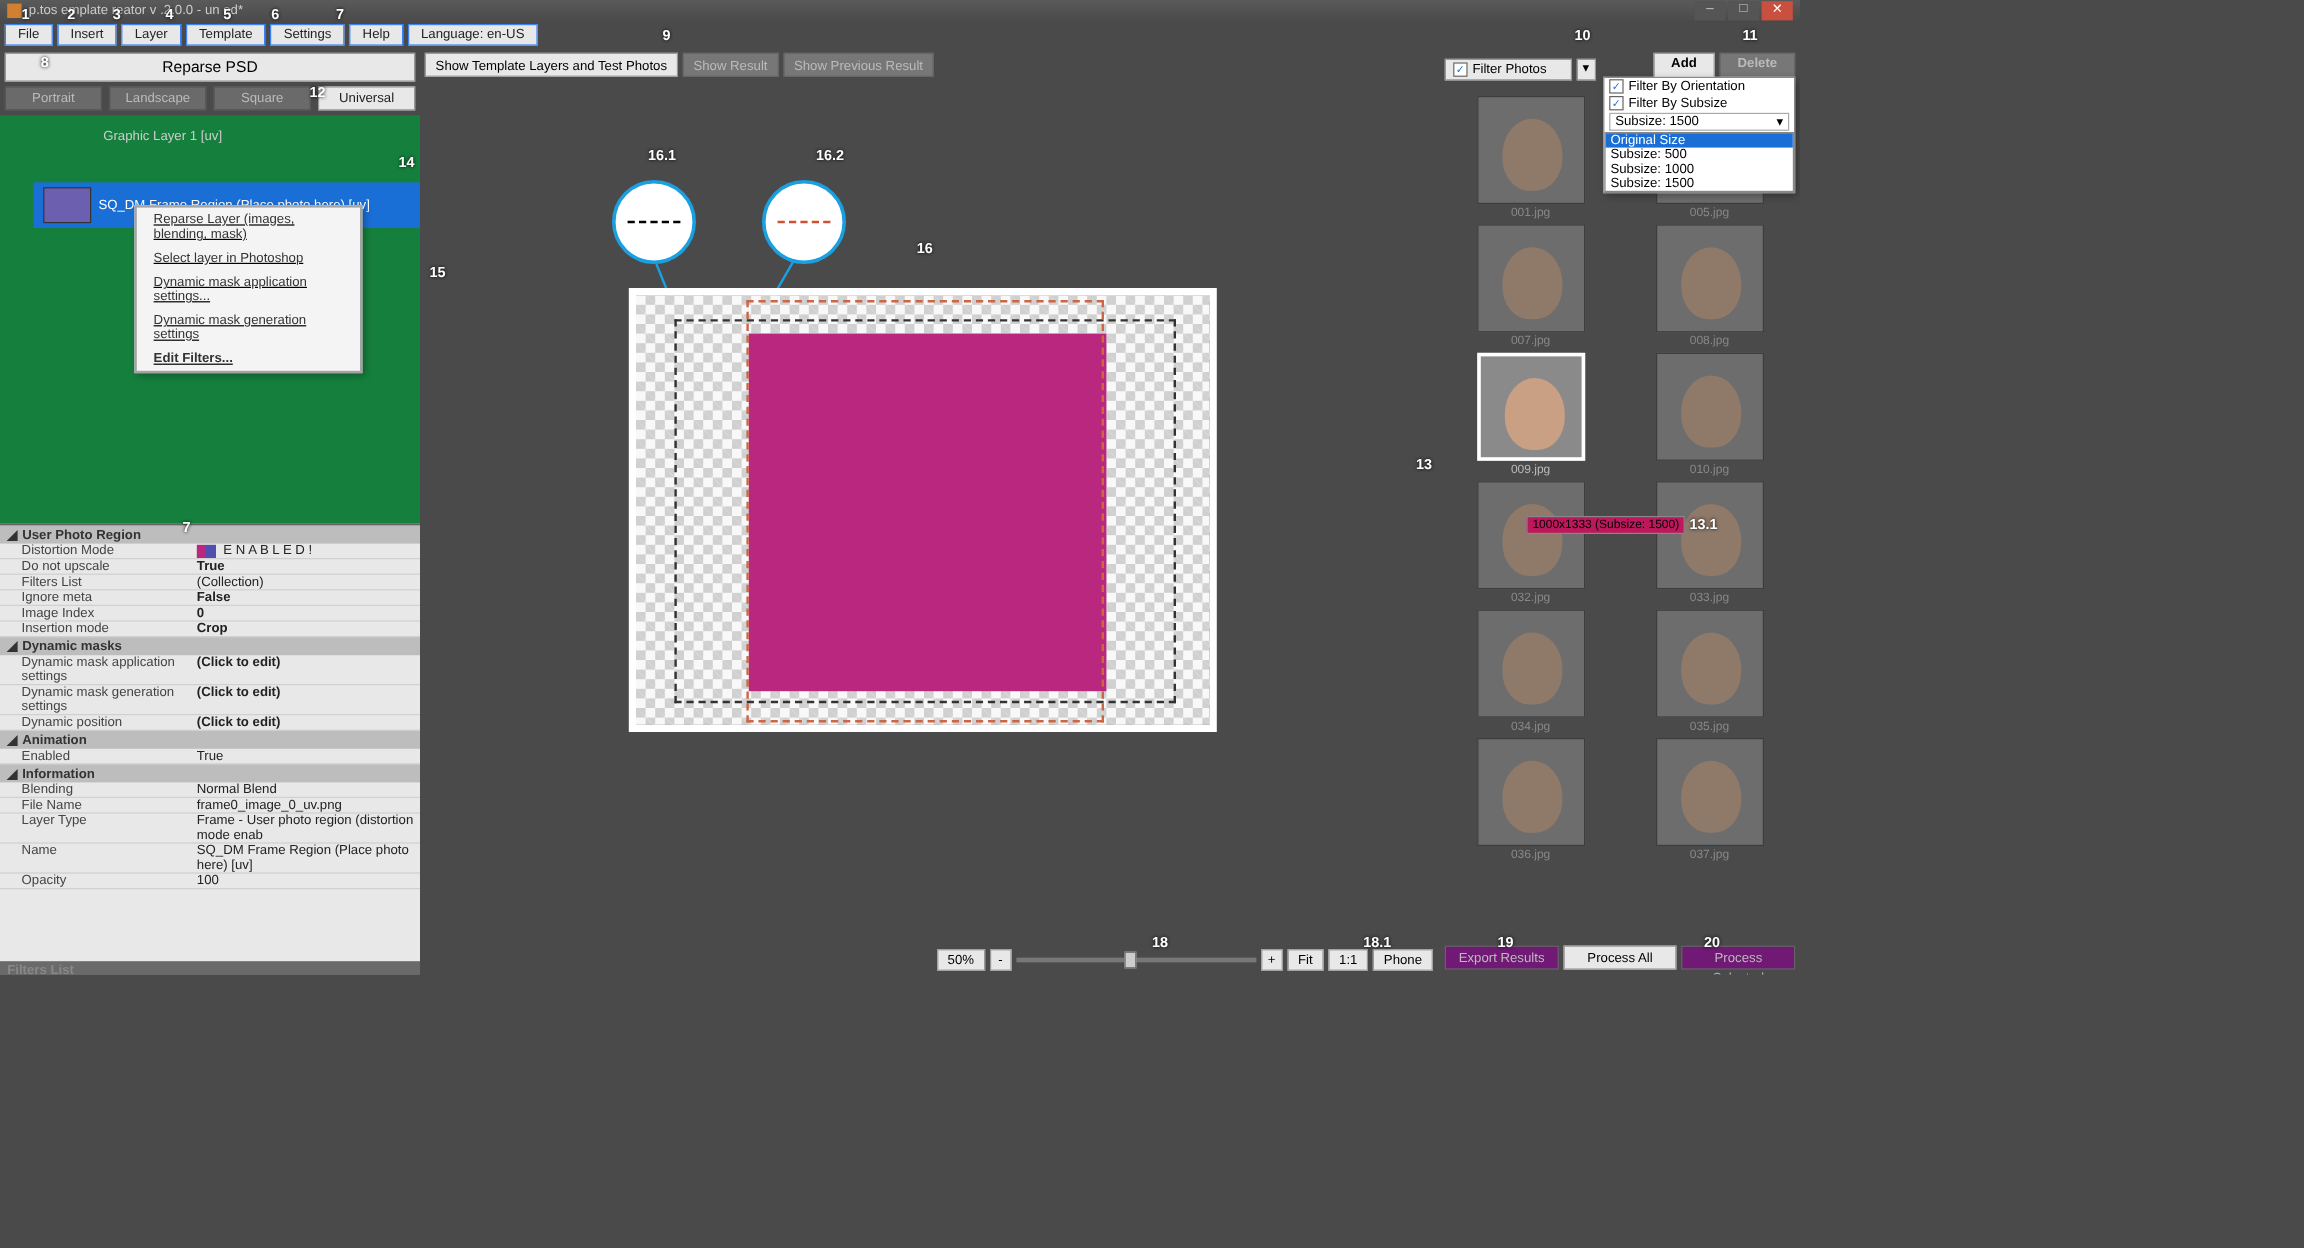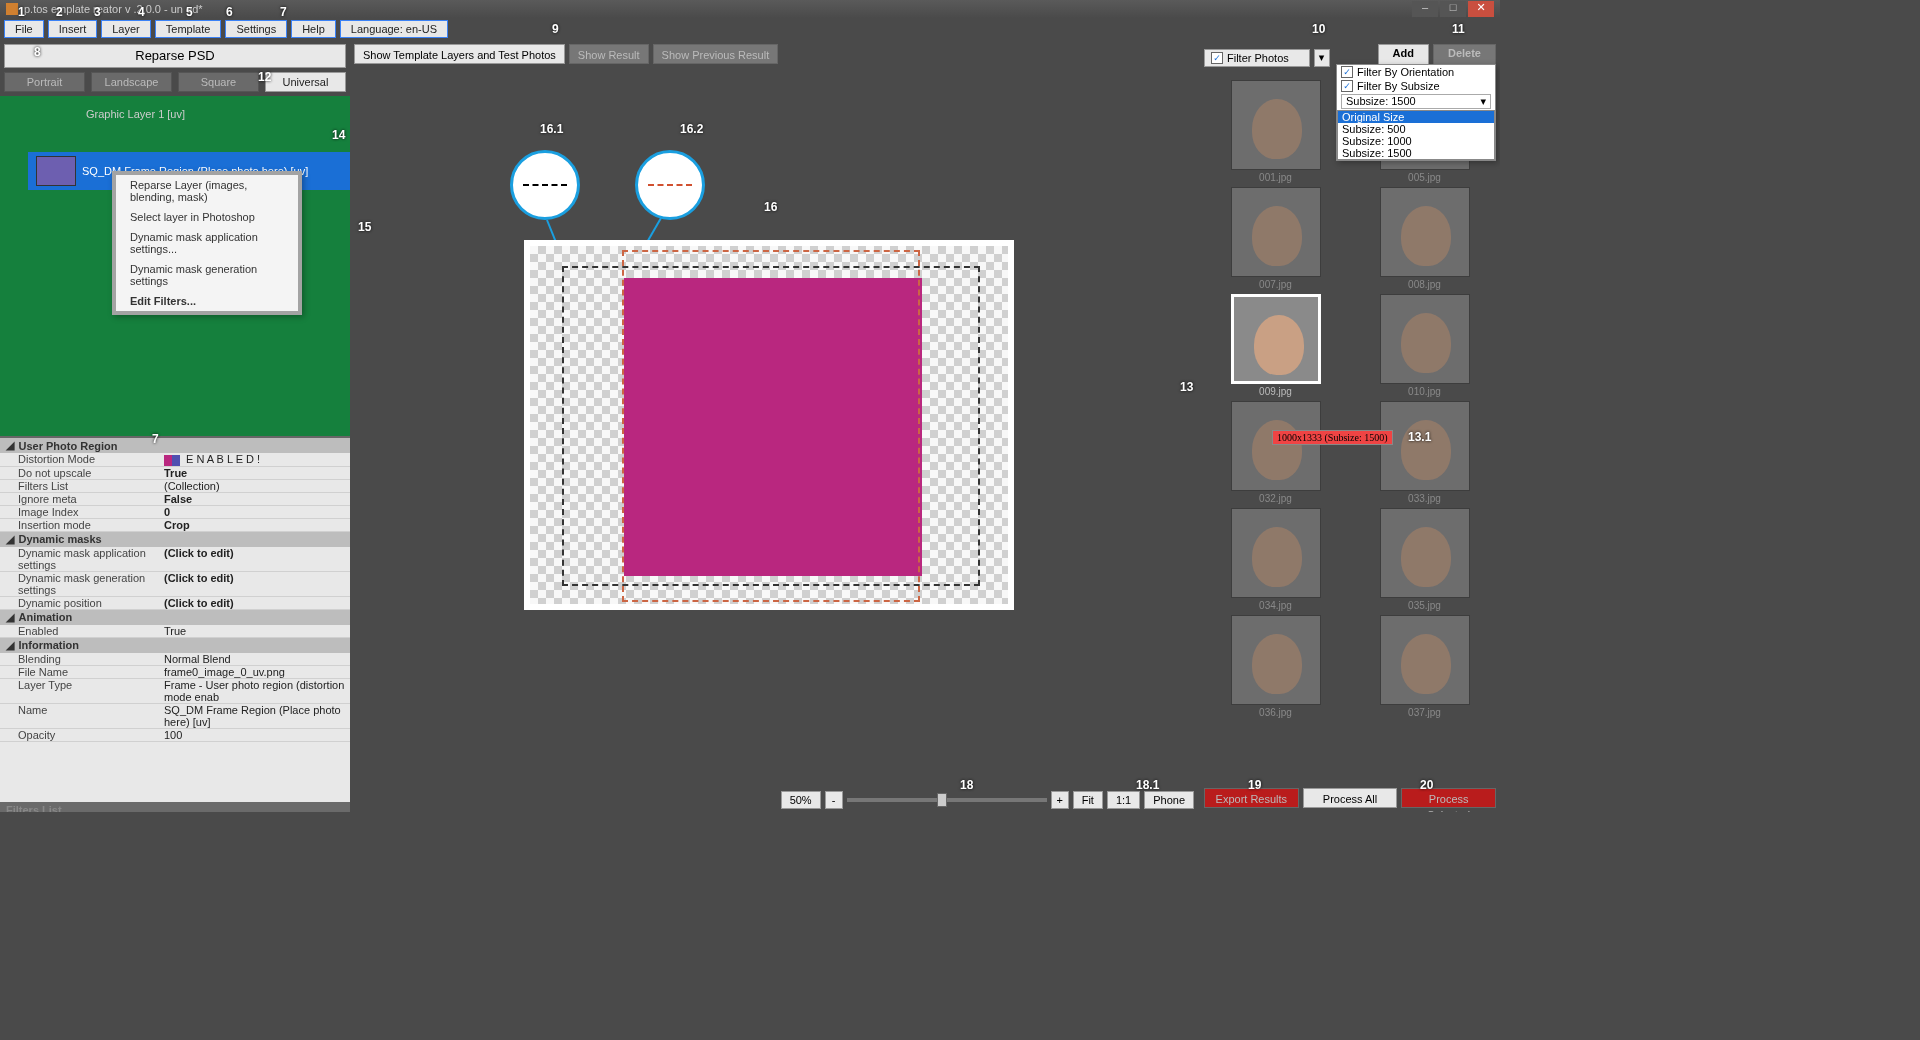--- a/index.html
+++ b/index.html
@@ -19,21 +19,21 @@
 .reparse { margin:4px; background:#e8e8e8; border:1px solid #999; height:24px; text-align:center; line-height:22px; font-size:13px; }
 .orientrow { display:flex; gap:6px; padding:0 4px 4px 4px; }
 .orientrow .obtn { flex:1; background:#6a6a6a; color:#bbb; border:1px solid #555; height:20px; text-align:center; line-height:18px; }
 .orientrow .obtn.active { background:#e8e8e8; color:#222; border:1px solid #999; }
 
 .layerlist { flex: 0 0 340px; position:relative; background:#15803d;padding-left:28px; }
 .layerrow { padding:4px 8px; color:#ddd; }
 .layerrow.sel { background:#1a6fd6; color:#fff; display:flex; align-items:center; gap:6px; }
 .thumb { width:40px; height:30px; background:#6d5fb0; border:1px solid #333; }
 
-.ctxmenu { position:absolute; left:112px; top:75px; width:190px; background:#f4f4f4; border:4px solid #a3a3a3; box-shadow:2px 2px 6px rgba(0,0,0,0.3); }
+.ctxmenu { position:absolute; left:112px; top:75px; width:190px; background:#f4f4f4; border:2px solid #a3a3a3; box-shadow:2px 2px 6px rgba(0,0,0,0.3);text-decoration:underline; }
 .ctxmenu .ci { padding:4px 14px; color:#333; }
 .ctxmenu .ci.bold { font-weight:bold; }
 
 .propgrid { background:#e8e8e8; border-top:2px solid #666; flex:1; overflow:hidden; }
 .pg-hdr { background:#bdbdbd; padding:1px 6px; font-weight:bold; color:#333; display:flex; align-items:center; }
 .pg-row { display:flex; border-bottom:1px solid #d0d0d0; }
 .pg-k { width:160px; padding:0px 6px 0px 18px; color:#444; }
 .pg-v { flex:1; padding:0px 4px; color:#222; }
 .enabledbox { display:inline-block; width:16px; height:11px; background:linear-gradient(90deg,#b9277f 50%,#4f4fb0 50%); margin-right:6px; vertical-align:middle; }
 .pg-help { background:#6a6a6a; color:#999; padding:2px 6px; height:40px; }
@@ -80,25 +80,25 @@
 .filterpanel .opt { padding:0px 4px; }
 .filterpanel .opt.hl { background:#1a6fd6; color:#fff; }
 
 .thumbgrid { flex:1; overflow:auto; padding:4px; display:grid; grid-template-columns:1fr 1fr; gap:4px 6px; align-content:start; }
 .tcell { text-align:center; }
 .timg { width:90px; height:90px; background:#8a8a8a; margin:0 auto; border:1px solid #333; position:relative; overflow:hidden; }
 .timg.sel { border:3px solid #fff; }
 .timg .face { width:50px; height:60px; border-radius:50% 50% 45% 45%; background:#c9a084; position:absolute; left:20px; top:18px; }
 .tname { color:#bbb; font-size:10px; margin-top:2px; }
 .dimmed { opacity:0.55; }
-.tooltip { position:absolute; background:#ef4444; border:1px solid #888; padding:1px 4px; font-size:10px; z-index:30; white-space:nowrap;font-family:Liberation Serif, serif; }
+.tooltip { position:absolute; background:#be185d; border:1px solid #888; padding:1px 4px; font-size:10px; z-index:30; white-space:nowrap; }
 
 .rbottom { display:flex; gap:4px; padding:4px; }
 .rbottom .bbtn { flex:1; background:#e8e8e8; border:1px solid #999; padding:2px 4px; text-align:center; height:20px; line-height:16px; }
-.rbottom .bbtn.dis { background:#b91c1c; color:#bbb; border:1px solid #666;text-align:center; }
+.rbottom .bbtn.dis { background:#701a75; color:#bbb; border:1px solid #666;text-align:center; }
 
 .numlabel { position:absolute; color:#fff; font-weight:bold; font-size:12px; z-index:50; pointer-events:none; text-shadow:0 0 3px #000; }
 </style>
 </head>
 <body>
 
 <div class="titlebar">
   <span style="width:12px;height:12px;background:#d08030;margin-right:6px;"></span>
   <span>p.tos emplate reator v .2.0.0 - un ed*</span>
   <span class="spacer"></span>

